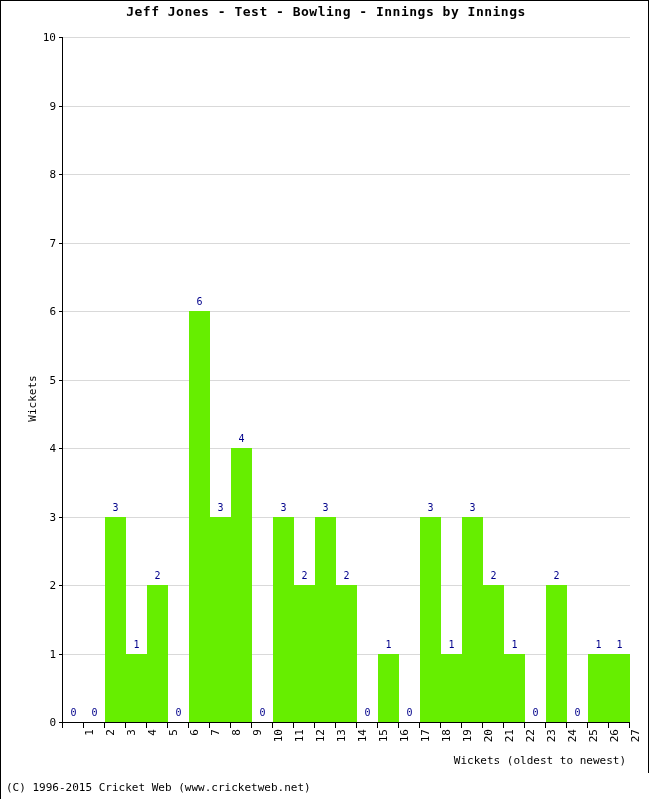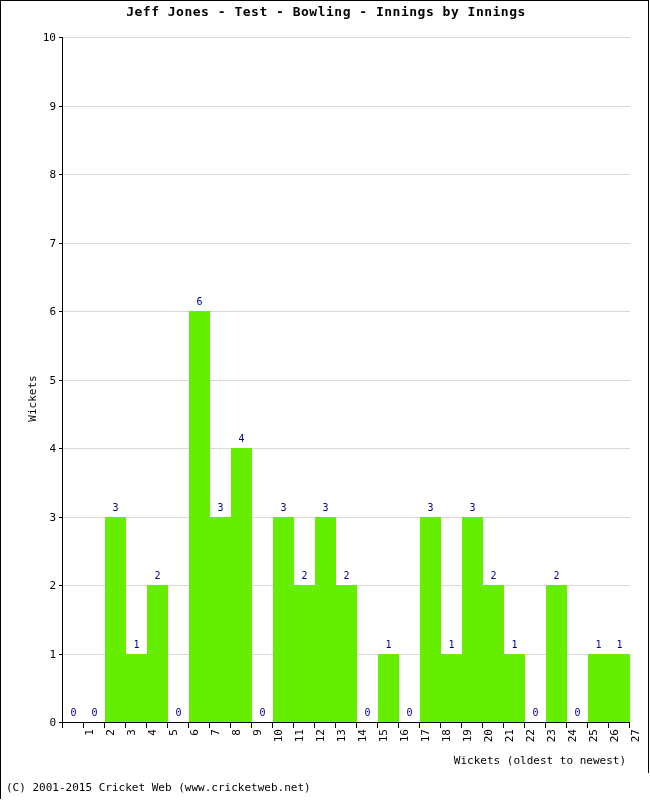--- a/index.html
+++ b/index.html
@@ -389,14 +389,14 @@
       <div class="xtick-label" style="left: 440.5px;">22</div>
       <div class="xtick-label" style="left: 461.5px;">23</div>
       <div class="xtick-label" style="left: 482.5px;">24</div>
       <div class="xtick-label" style="left: 503.5px;">25</div>
       <div class="xtick-label" style="left: 524.5px;">26</div>
       <div class="xtick-label" style="left: 545.5px;">27</div>
     </div>
   <div id="x-axis-title">Wickets (oldest to newest)</div>
 
   <div id="footer-bar"></div>
-  <div id="footer-text">(C) 2001-2015 Cricket Web (www.cricketweb.net)</div>
+  <div id="footer-text">(C) 1996-2015 Cricket Web (www.cricketweb.net)</div>
 </div>
 
 </body></html>

